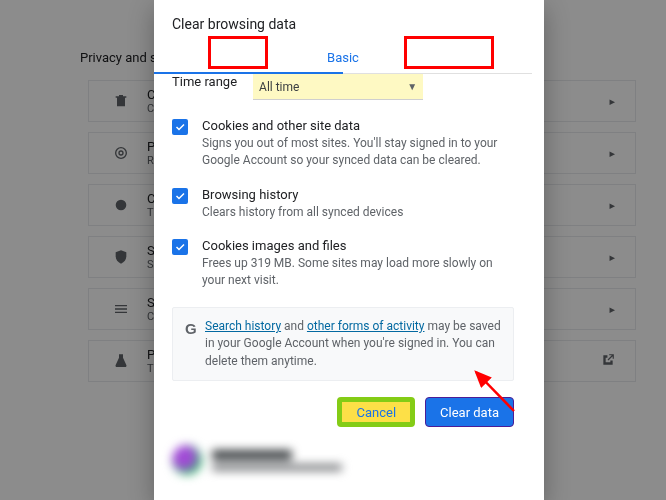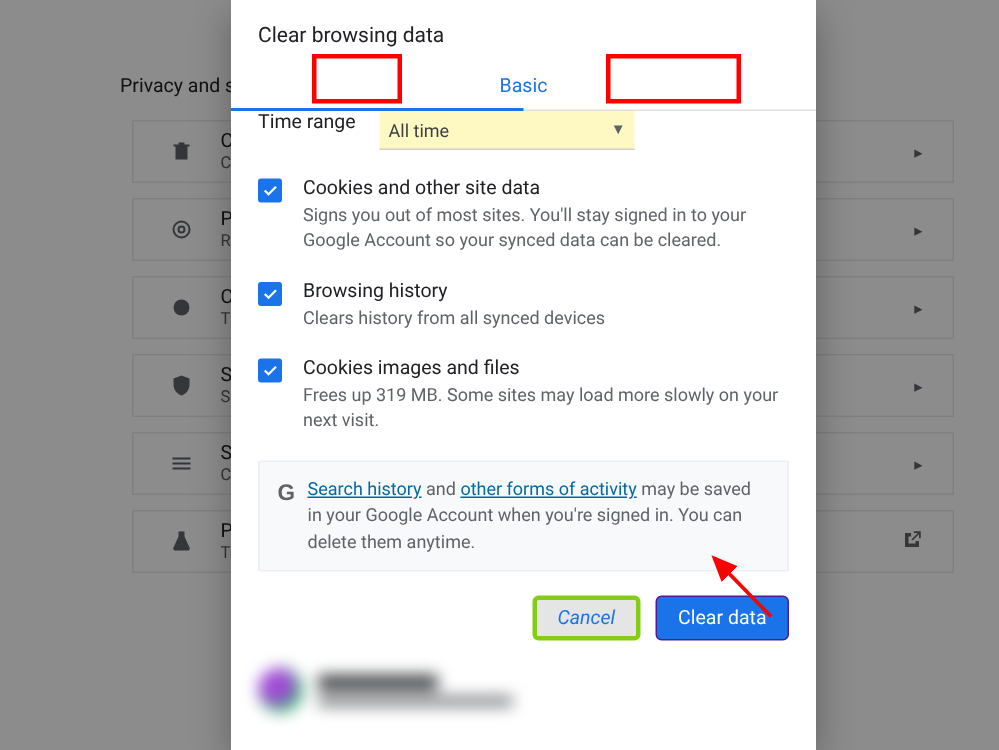--- a/index.html
+++ b/index.html
@@ -45,21 +45,21 @@
   }
 
   
   .dialog {
     position:absolute;
     left:154px; top:0;
     width:390px; height:500px;
     background:#fff;
     box-shadow:0 8px 24px rgba(0,0,0,0.3);
     display:flex; flex-direction:column;
-    padding:16px 18px 12px 18px;
+    padding:16px 30px 12px 18px;
   }
   .dialog-title { font-size:14px; color:#202124; margin-bottom:10px; }
 
   .tabs {
     display:flex;
     border-bottom:1px solid #e0e0e0;
     margin:0 -18px;
     position:relative;
   }
   .tab {
@@ -135,21 +135,21 @@
     display:flex; justify-content:flex-end;
     gap:10px;
   }
   .btn {
     height:30px; padding:0 14px;
     border-radius:4px;
     font-size:13px;
     display:flex; align-items:center;
     cursor:pointer;
   }
-  .btn-cancel { background:#e5e5e5; border:3px solid #84cc16; color:#1a73e8;font-style:italic; }
+  .btn-cancel { background:#fde047; border:5px solid #84cc16; color:#1a73e8; }
   .btn-primary { background:#1a73e8; border:1px solid #4c1d95; color:#fff; }
 
   .blurred-user {
     margin-top:18px;
     display:flex; align-items:center;
     filter: blur(5px);
   }
   .blurred-user .av {
     width:30px; height:30px; border-radius:50%;
     background: radial-gradient(circle at 40% 40%, #a14bd6 40%, #3cb371 60%);

